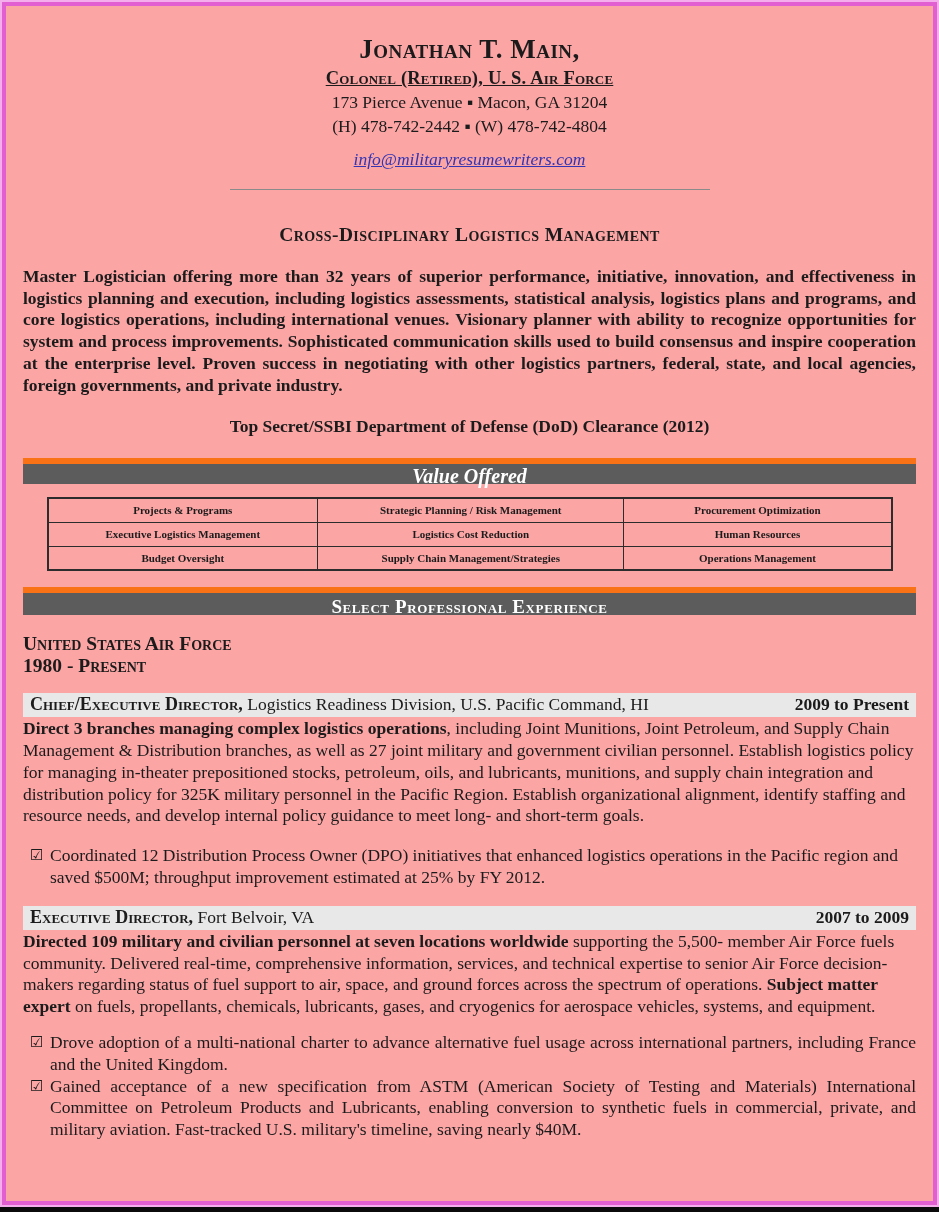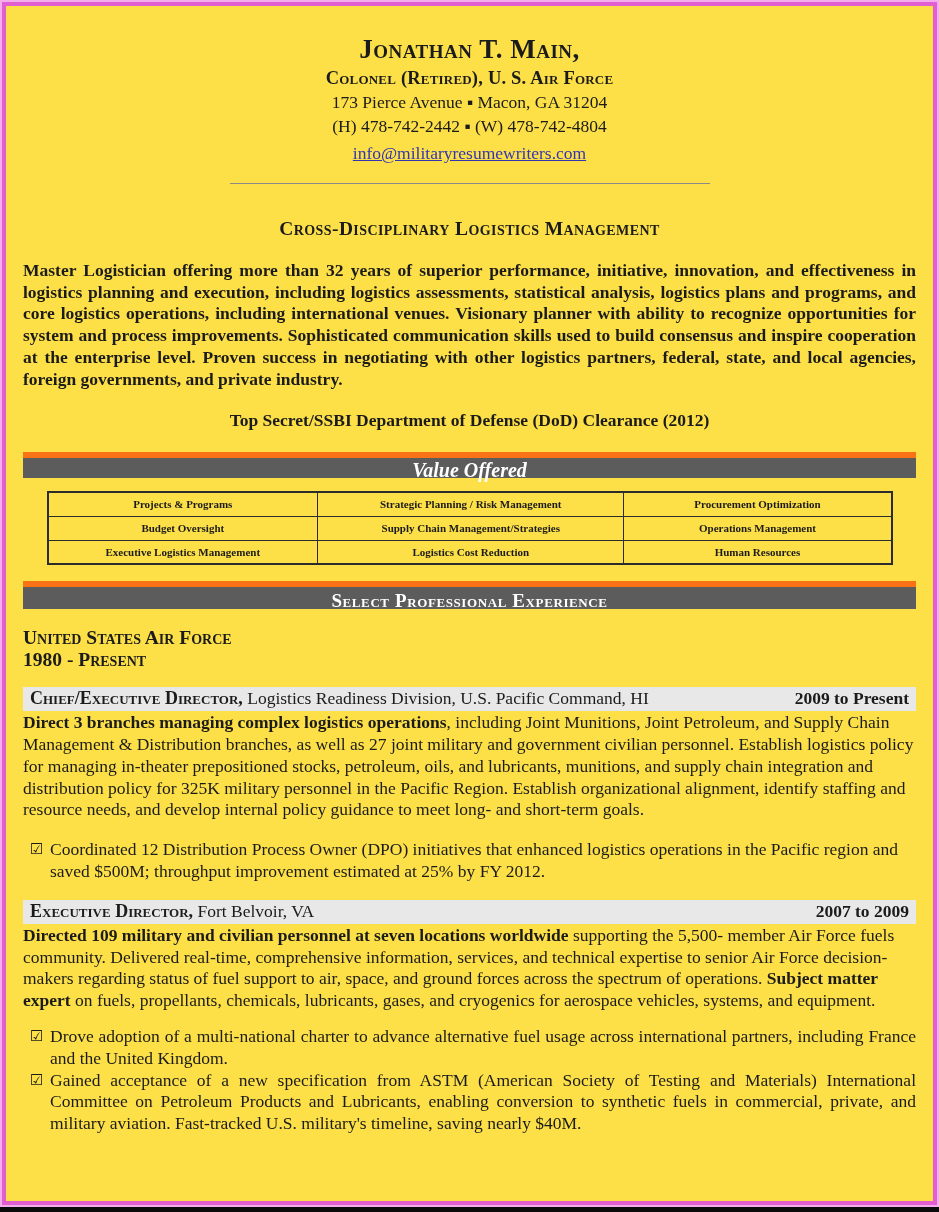--- a/index.html
+++ b/index.html
@@ -10,44 +10,44 @@
     font-family: "Liberation Serif", "DejaVu Serif", serif;
   }
   .frame {
     width: 939px; height: 1207px;
     background: #f4aeec;
     padding: 2px;
   }
   .page {
     width: 100%; height: 100%;
     border: 4px solid #e25fd2;
-    background: #fde047;
+    background: #fca5a5;
     padding: 0 17px;
     overflow: hidden;
     color: #1b1b1b;
   }
   .bottom-strip {
     width: 939px; height: 5px;
     background: #0b0b0b;
   }
 
   
   .header { text-align: center; padding-top: 28px; }
   .name {
     font-size: 27px; font-weight: bold;
     font-variant: small-caps; letter-spacing: 0.5px;
     line-height: 30px;
   }
   .rank {
     font-size: 18.5px; font-weight: bold;
     font-variant: small-caps; letter-spacing: 0.2px;
-    margin-top: 3px; line-height: 22px;
+    margin-top: 3px; line-height: 22px; text-decoration: underline;
   }
   .contact-line { font-size: 17.5px; margin-top: 3px; line-height: 21px; }
-  .email-line { margin-top: 6px; line-height: 21px; }
+  .email-line { margin-top: 12px; line-height: 21px; font-style: italic; }
   .email-link {
     font-size: 17.5px; color: #3335b4;
     text-decoration: underline; cursor: pointer;
   }
   .header-rule {
     width: 480px; margin: 19px auto 0;
     border: none; border-top: 1px solid #8a8a8a; height: 0;
   }
 
   
@@ -149,28 +149,28 @@
     <div class="banner banner-value">Value Offered</div>
 
     <table class="value-table">
       <tbody>
         <tr>
           <td class="col-1">Projects &amp; Programs</td>
           <td class="col-2">Strategic Planning / Risk Management</td>
           <td class="col-3">Procurement Optimization</td>
         </tr>
         <tr>
+          <td>Executive Logistics Management</td>
+          <td>Logistics Cost Reduction</td>
+          <td>Human Resources</td>
+        </tr>
+        <tr>
           <td>Budget Oversight</td>
           <td>Supply Chain Management/Strategies</td>
           <td>Operations Management</td>
-        </tr>
-        <tr>
-          <td>Executive Logistics Management</td>
-          <td>Logistics Cost Reduction</td>
-          <td>Human Resources</td>
         </tr>
       </tbody>
     </table>
 
     <div class="banner banner-spe">Select Professional Experience</div>
 
     <div class="employer-row">
       <span>United States Air Force</span>
       <span>1980 - Present</span>
     </div>

